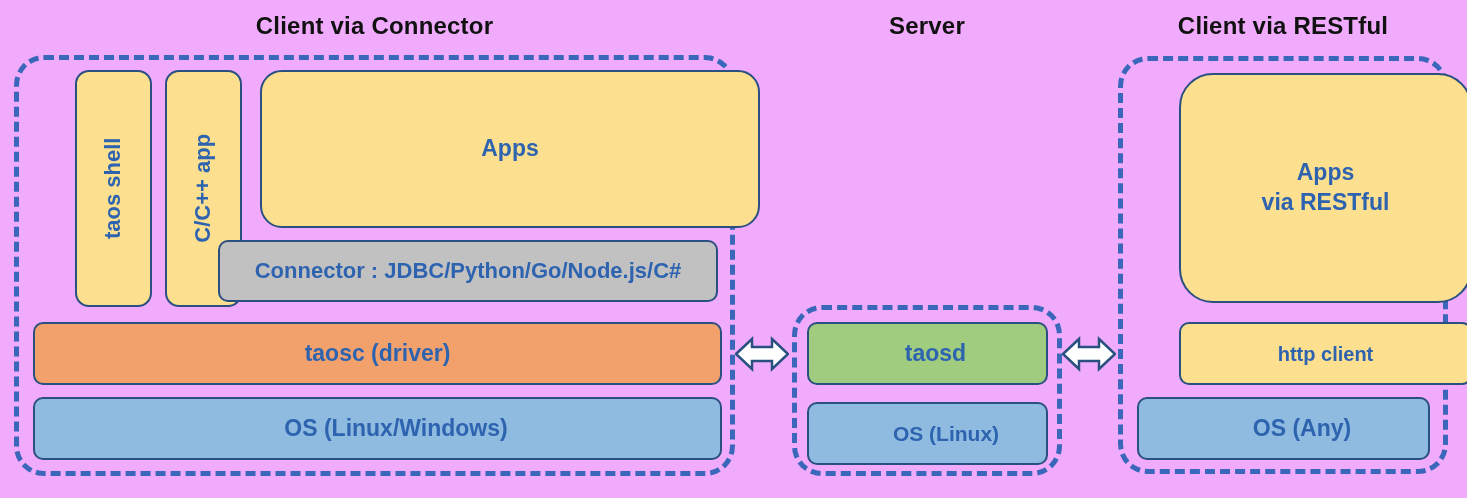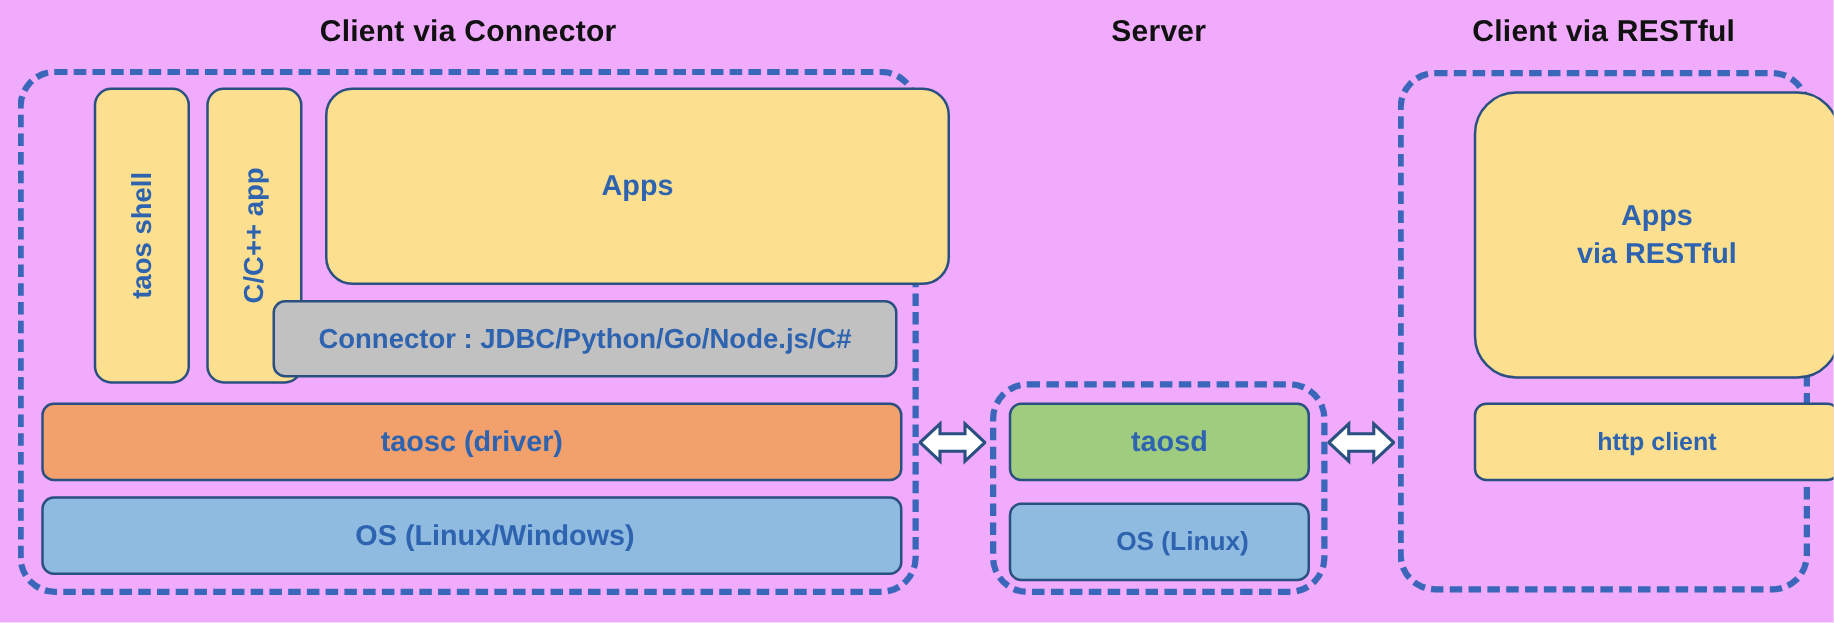--- a/index.html
+++ b/index.html
@@ -123,20 +123,23 @@
       <div>
         <div>Apps</div>
         <div>via RESTful</div>
       </div>
     </div>
 
     <div class="box fill-yellow" style="left:14px;top:261px;width:293px;height:63px;font-size:20px;">
       <span>http client</span>
     </div>
 
+    <div class="box fill-blue" style="left:14px;top:336px;width:293px;height:63px;font-size:23px;">
+      <span>OS (Any)</span>
+    </div>
   </div>
 
   <div class="arrow" style="left:735px;top:332px;">
     <svg viewBox="0 0 54 44" xmlns="http://www.w3.org/2000/svg">
       <path d="M1,22 L17,7 L17,15 L37,15 L37,7 L53,22 L37,37 L37,29 L17,29 L17,37 Z" fill="#ffffff" stroke="#2A5082" stroke-width="2.5" stroke-linejoin="miter"></path>
     </svg>
   </div>
   <div class="arrow" style="left:1062px;top:332px;">
     <svg viewBox="0 0 54 44" xmlns="http://www.w3.org/2000/svg">
       <path d="M1,22 L17,7 L17,15 L37,15 L37,7 L53,22 L37,37 L37,29 L17,29 L17,37 Z" fill="#ffffff" stroke="#2A5082" stroke-width="2.5" stroke-linejoin="miter"></path>

